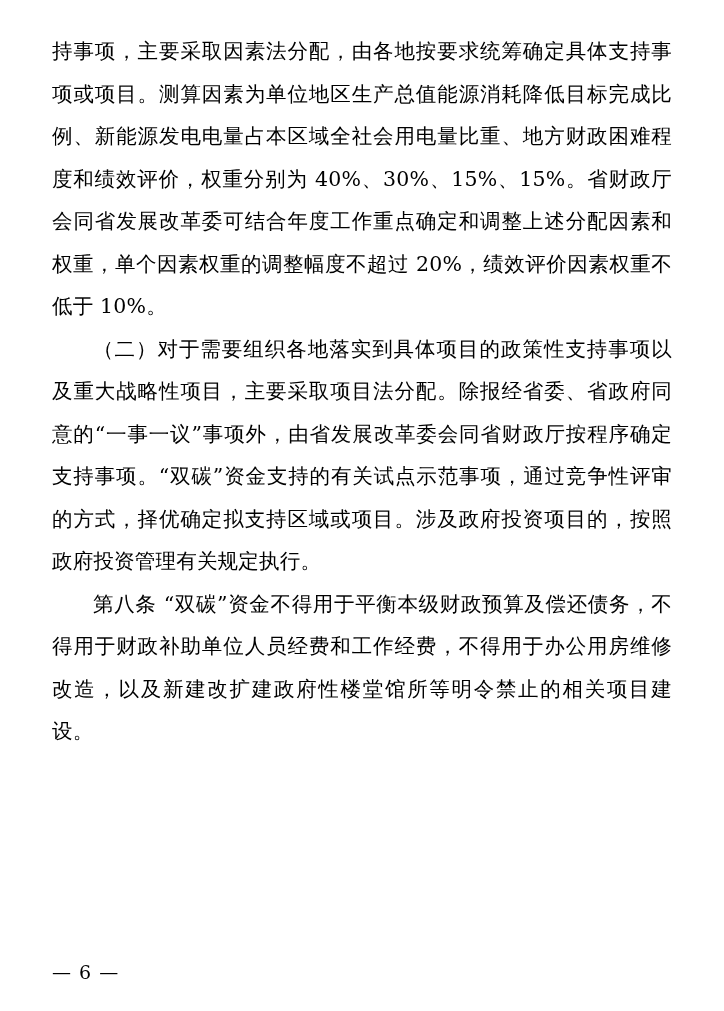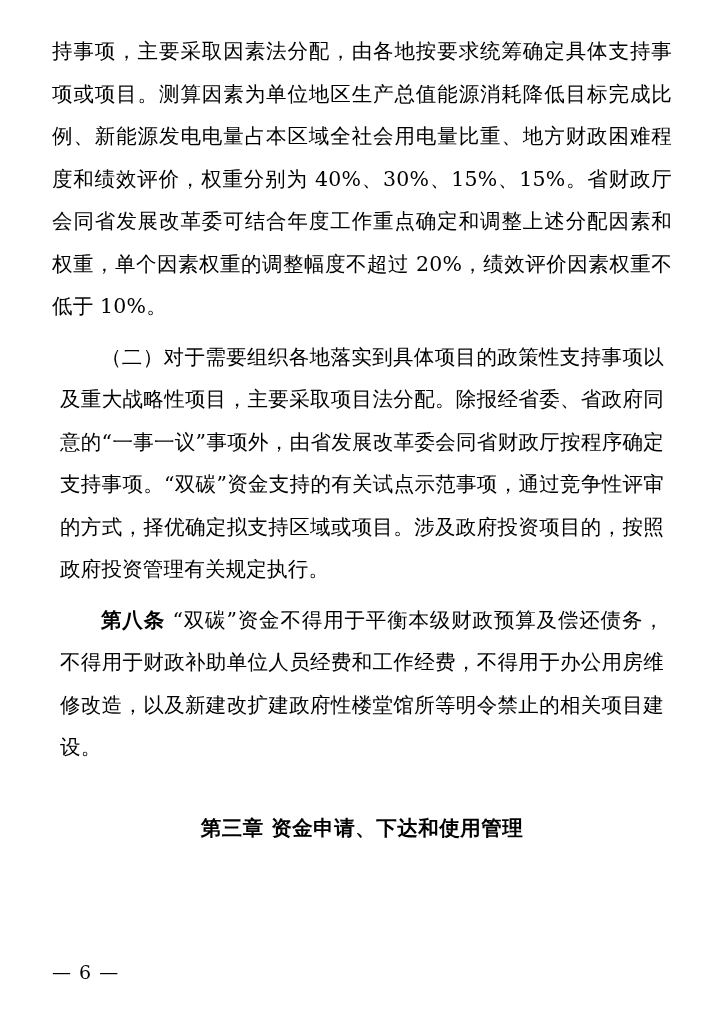--- a/index.html
+++ b/index.html
@@ -27,33 +27,33 @@
     line-height: 42.5px;
     text-align: justify;
     text-justify: inter-ideograph;
     letter-spacing: 0.2px;
   }
   p.para {
     margin: 0;
     text-indent: 0;
   }
   p.indent2 {
-    margin: 8px;
+    margin: 0;
     text-indent: 41px;
   }
   .heading-center {
     margin: 0;
     text-align: center;
     font-size: 20.5px;
     line-height: 42.5px;
     font-weight: bold;
     letter-spacing: 0.5px;
   }
   .art-label {
-    font-weight: bold;
+    font-weight: normal;
   }
   .spacer-sm { height: 22px; }
   .spacer-md { height: 30px; }
   .footer {
     position: absolute;
     left: 0;
     right: 0;
     bottom: 28px;
     text-align: left;
     padding-left: 52px;
@@ -69,21 +69,20 @@
   <div class="body-text">
 
     <p class="para">持事项，主要采取因素法分配，由各地按要求统筹确定具体支持事项或项目。测算因素为单位地区生产总值能源消耗降低目标完成比例、新能源发电电量占本区域全社会用电量比重、地方财政困难程度和绩效评价，权重分别为 40%、30%、15%、15%。省财政厅会同省发展改革委可结合年度工作重点确定和调整上述分配因素和权重，单个因素权重的调整幅度不超过 20%，绩效评价因素权重不低于 10%。</p>
 
     <p class="indent2">（二）对于需要组织各地落实到具体项目的政策性支持事项以及重大战略性项目，主要采取项目法分配。除报经省委、省政府同意的“一事一议”事项外，由省发展改革委会同省财政厅按程序确定支持事项。“双碳”资金支持的有关试点示范事项，通过竞争性评审的方式，择优确定拟支持区域或项目。涉及政府投资项目的，按照政府投资管理有关规定执行。</p>
 
     <p class="indent2"><span class="art-label">第八条</span>&nbsp;<span>“双碳”资金不得用于平衡本级财政预算及偿还债务，不得用于财政补助单位人员经费和工作经费，不得用于办公用房维修改造，以及新建改扩建政府性楼堂馆所等明令禁止的相关项目建设。</span></p>
 
     <div class="spacer-md"></div>
 
-    <p class="heading-center">第三章  资金申请、下达和使用管理</p>
 
     <div class="spacer-sm"></div>
 
 
   </div>
 
   <div class="footer">— 6 —</div>
 
 </div>
 

